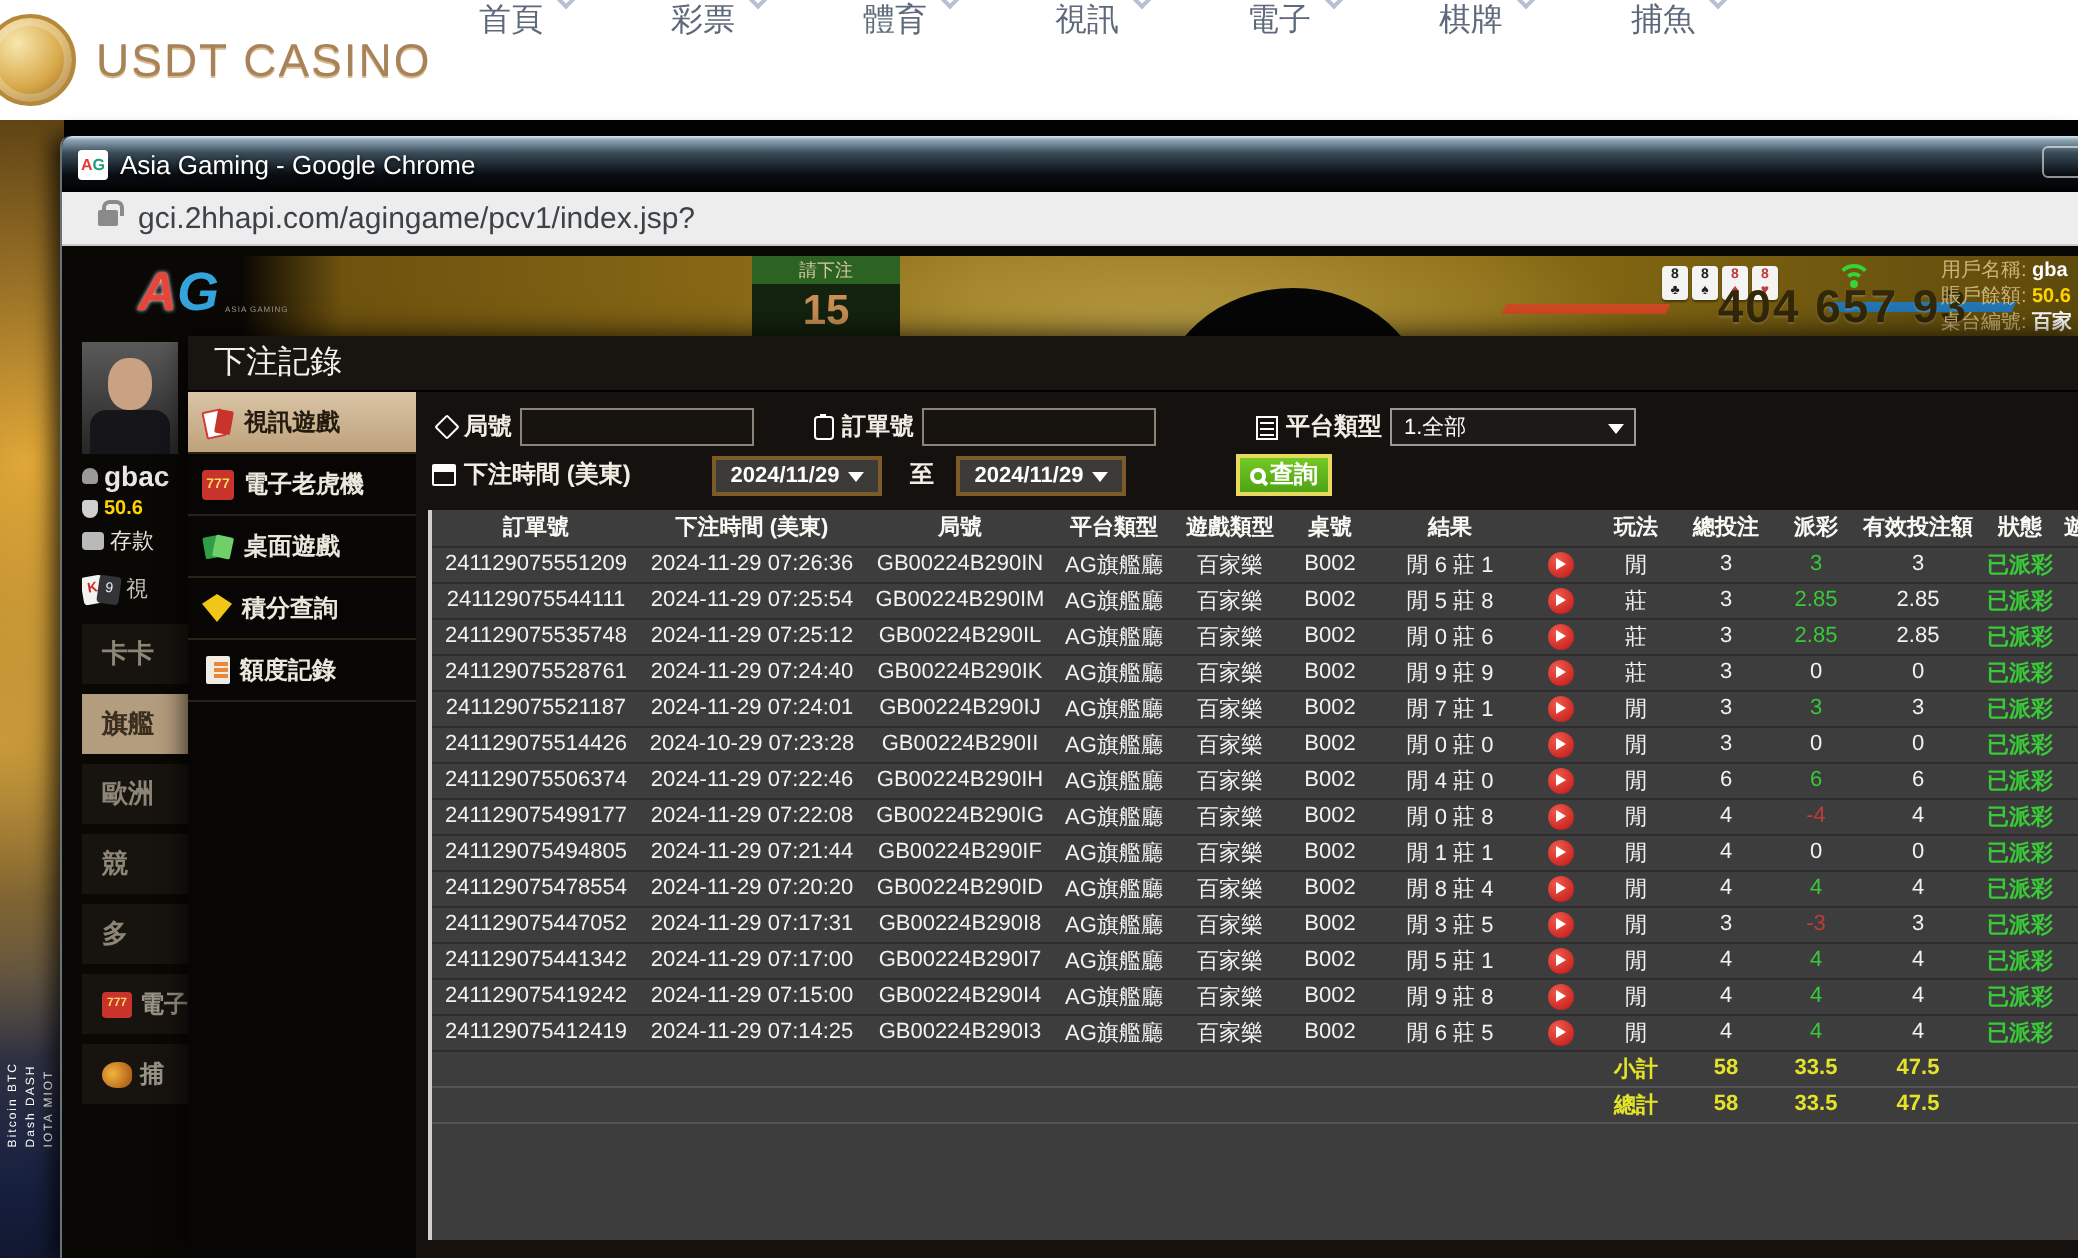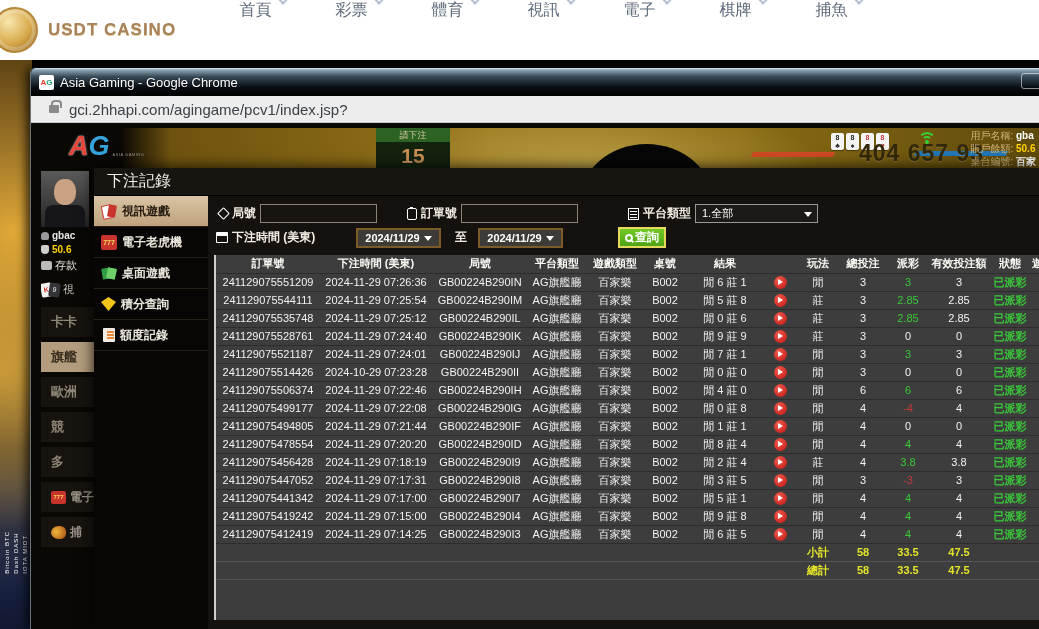--- a/index.html
+++ b/index.html
@@ -6,21 +6,21 @@
   html,body { width:1039px; height:629px; overflow:hidden; background:#05050a;
               font-family:"Liberation Sans", sans-serif; }
   body { position:relative; }
 
   
   .top-nav { position:absolute; left:0; top:0; width:1039px; height:60px; background:#ffffff; z-index:5; }
   .logo-wrap { position:absolute; left:0; top:0; height:60px; display:flex; align-items:center; }
   .coin { position:relative; left:-8px; width:46px; height:46px; border-radius:50%;
           background:radial-gradient(circle at 35% 30%, #f8e7ae, #d8a94a 55%, #8f611d 95%);
           border:2px solid #b5883a; box-shadow:inset 0 0 0 4px rgba(255,255,255,.25); }
-  .logo-text { font-size:17px; font-weight:700; letter-spacing:1px; color:#a8835a;
+  .logo-text { font-size:23px; font-weight:400; letter-spacing:1px; color:#a8835a;
                text-shadow:0 1px 0 #d9bd8f; margin-left:2px; white-space:nowrap; }
   .nav-items { position:absolute; left:215px; top:0; height:60px; display:flex; }
   .nav-item { width:96px; height:60px; display:flex; align-items:flex-start; justify-content:center;
               cursor:pointer; }
   .nav-item .lbl { font-size:16px; color:#5e6a7b; }
   .chev { width:8px; height:8px; border-right:2px solid #b4c0d4; border-bottom:2px solid #b4c0d4;
           transform:rotate(45deg); margin-left:7px; margin-top:-5px; }
 
   
   .page-bg { position:absolute; left:0; top:60px; width:1039px; height:569px; background:#030306; }
@@ -98,21 +98,21 @@
   
   .left-col { position:absolute; left:10px; top:48px; width:53px; height:455px; z-index:2; overflow:hidden; }
   .avatar { position:relative; width:48px; height:56px; background:linear-gradient(#5a5a5a,#262626);
             overflow:hidden; }
   .avatar::before { content:''; position:absolute; left:13px; top:8px; width:22px; height:26px;
                     background:#c9a183; border-radius:45%; }
   .avatar::after { content:''; position:absolute; left:4px; top:34px; width:40px; height:22px;
                    background:#15151a; border-radius:8px 8px 0 0; }
   .lc-row { display:flex; align-items:center; margin-top:3px; white-space:nowrap; }
   .lc-user-ic { width:8px; height:8px; background:#9a9a9a; border-radius:50% 50% 2px 2px; margin-right:3px; }
-  .lc-user { color:#e8e8e8; font-size:10px; font-weight:bold; }
+  .lc-user { color:#e8e8e8; font-size:14px; font-weight:bold; }
   .lc-bag { width:8px; height:9px; background:#cfcfcf; border-radius:2px 2px 4px 4px; margin-right:3px; }
   .lc-bal { color:#ffd400; font-size:10px; font-weight:bold; }
   .lc-dep-ic { width:11px; height:9px; background:#b9b9b9; border-radius:2px; margin-right:3px; }
   .lc-dep { color:#e6e2da; font-size:11px; }
   .lc-cards { position:relative; width:20px; height:18px; margin:6px 2px 2px 0; }
   .lc-cards::before { content:'K'; position:absolute; left:0; top:1px; width:11px; height:14px;
       background:#f2f2f0; color:#cf2b20; font-size:7px; font-weight:bold; border-radius:2px;
       transform:rotate(-10deg); text-align:center; line-height:14px; }
   .lc-cards::after { content:'9'; position:absolute; left:8px; top:1px; width:11px; height:14px;
       background:#343438; color:#eee; font-size:7px; border-radius:2px; transform:rotate(8deg);
@@ -618,38 +618,20 @@
                       <div class="play-btn"></div>
                     </td>
                     <td>閒</td>
                     <td>4</td>
                     <td class="green">4</td>
                     <td>4</td>
                     <td class="status">已派彩</td>
                     <td></td>
                   </tr>
                   <tr>
-                    <td>241129075456428</td>
-                    <td>2024-11-29 07:18:19</td>
-                    <td>GB00224B290I9</td>
-                    <td>AG旗艦廳</td>
-                    <td>百家樂</td>
-                    <td>B002</td>
-                    <td>閒 2 莊 4</td>
-                    <td>
-                      <div class="play-btn"></div>
-                    </td>
-                    <td>莊</td>
-                    <td>4</td>
-                    <td class="green">3.8</td>
-                    <td>3.8</td>
-                    <td class="status">已派彩</td>
-                    <td></td>
-                  </tr>
-                  <tr>
                     <td>241129075447052</td>
                     <td>2024-11-29 07:17:31</td>
                     <td>GB00224B290I8</td>
                     <td>AG旗艦廳</td>
                     <td>百家樂</td>
                     <td>B002</td>
                     <td>閒 3 莊 5</td>
                     <td>
                       <div class="play-btn"></div>
                     </td>

